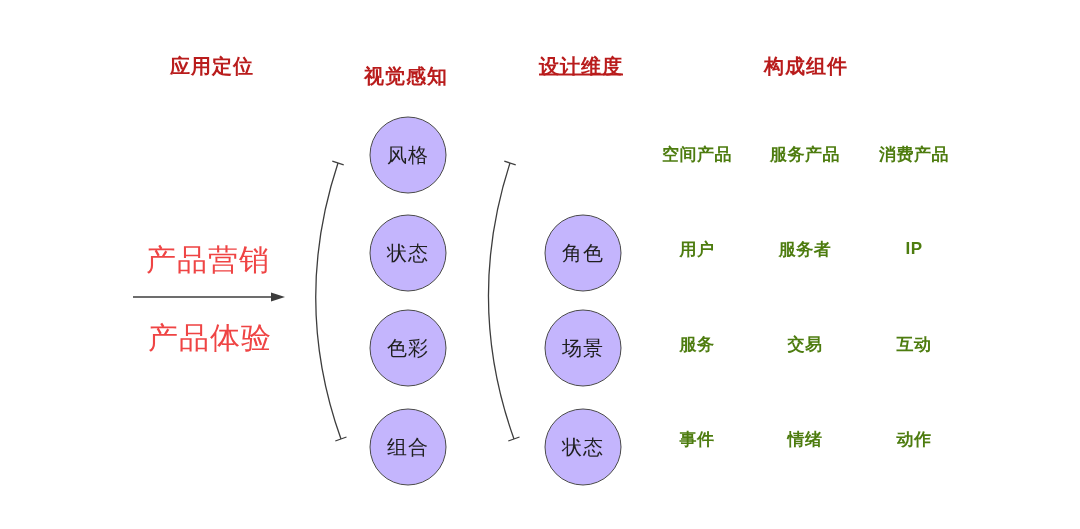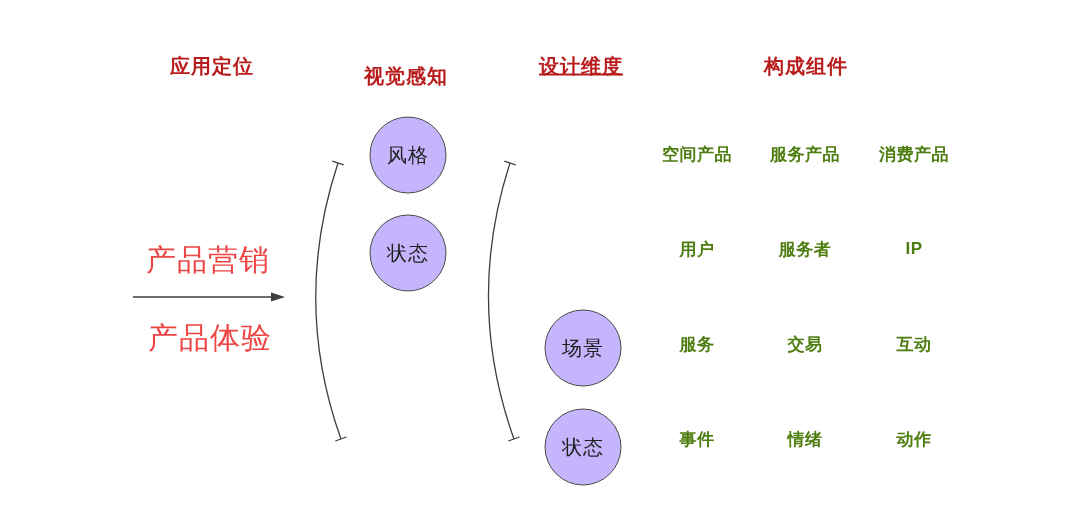--- a/index.html
+++ b/index.html
@@ -106,21 +106,30 @@
 
   <div class="big-label" style="left:208px; top:260px;">产品营销</div>
   <div class="big-label" style="left:210px; top:338px;">产品体验</div>
 
   <div class="circle" style="left:408px; top:155px;">
     <span>风格</span>
   </div>
   <div class="circle" style="left:408px; top:253px;">
     <span>状态</span>
   </div>
+  <div class="circle" style="left:408px; top:348px;">
+    <span>色彩</span>
+  </div>
+  <div class="circle" style="left:408px; top:447px;">
+    <span>组合</span>
+  </div>
 
+  <div class="circle" style="left:583px; top:253px;">
+    <span>角色</span>
+  </div>
   <div class="circle" style="left:583px; top:348px;">
     <span>场景</span>
   </div>
   <div class="circle" style="left:583px; top:447px;">
     <span>状态</span>
   </div>
 
   <div class="cell" style="left:697px; top:154px;">空间产品</div>
   <div class="cell" style="left:805px; top:154px;">服务产品</div>
   <div class="cell" style="left:914px; top:154px;">消费产品</div>

